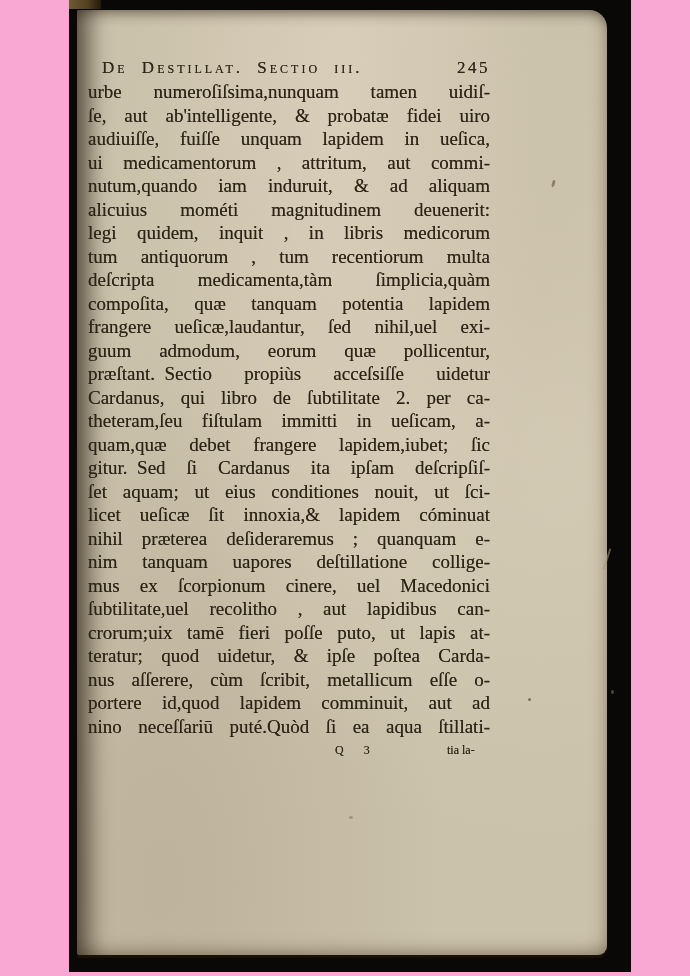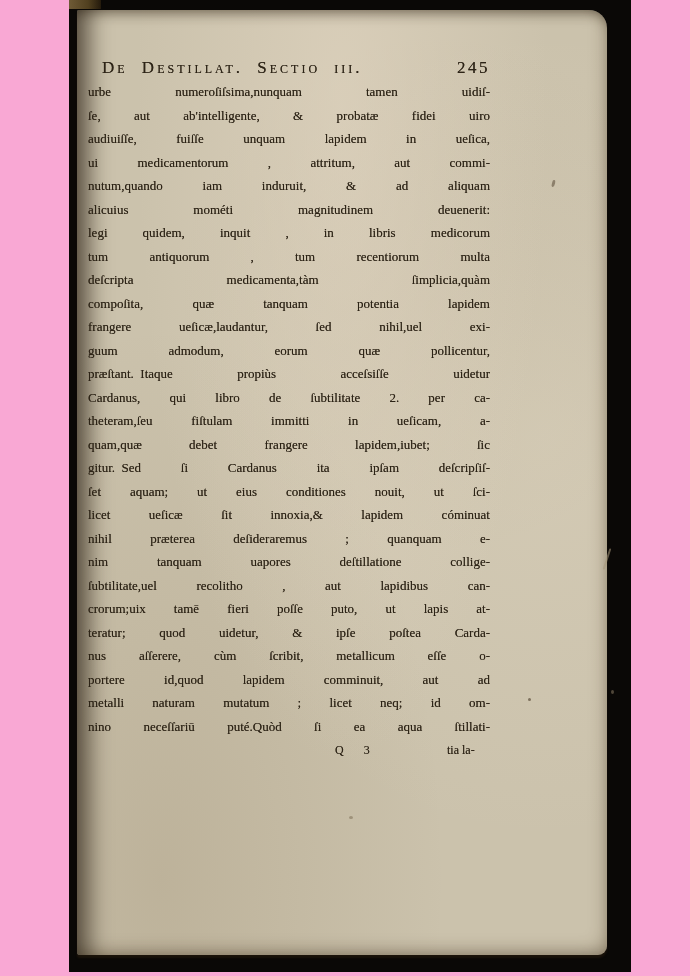--- a/index.html
+++ b/index.html
@@ -52,21 +52,21 @@
     font-variant:small-caps;
     font-size:17px;
     letter-spacing:3px;
     word-spacing:7px;
     padding-left:14px;box-sizing:border-box;
   }
   .header .hpage{letter-spacing:2.5px;}
 
   .bodytext .line{
     height:23.5px;line-height:23.5px;
-    font-size:13px;
+    font-size:19px;
     text-align:justify;
     text-align-last:justify;
     white-space:nowrap;
     overflow:visible;
   }
 
   .footerline{
     position:relative;height:24px;line-height:24px;font-size:12px;
   }
   .sig{position:absolute;left:247px;word-spacing:15px;letter-spacing:1px;}
@@ -119,35 +119,35 @@
           <div class="line">audiuiſſe, fuiſſe unquam lapidem in ueſica,</div>
           <div class="line">ui medicamentorum , attritum, aut commi-</div>
           <div class="line">nutum,quando iam induruit, &amp; ad aliquam</div>
           <div class="line">alicuius mométi magnitudinem deuenerit:</div>
           <div class="line">legi quidem, inquit , in libris medicorum</div>
           <div class="line">tum antiquorum , tum recentiorum multa</div>
           <div class="line">deſcripta medicamenta,tàm ſimplicia,quàm</div>
           <div class="line">compoſita, quæ tanquam potentia lapidem</div>
           <div class="line">frangere ueſicæ,laudantur, ſed nihil,uel exi-</div>
           <div class="line">guum admodum, eorum quæ pollicentur,</div>
-          <div class="line">præſtant. Itaque propiùs acceſsiſſe uidetur</div>
+          <div class="line">præſtant. Sectio propiùs acceſsiſſe uidetur</div>
           <div class="line">Cardanus, qui libro de ſubtilitate 2. per ca-</div>
           <div class="line">theteram,ſeu fiſtulam immitti in ueſicam, a-</div>
           <div class="line">quam,quæ debet frangere lapidem,iubet; ſic</div>
           <div class="line">gitur. Sed ſi Cardanus ita ipſam deſcripſiſ-</div>
           <div class="line">ſet aquam; ut eius conditiones nouit, ut ſci-</div>
           <div class="line">licet ueſicæ ſit innoxia,&amp; lapidem cóminuat</div>
           <div class="line">nihil præterea deſideraremus ; quanquam e-</div>
           <div class="line">nim tanquam uapores deſtillatione collige-</div>
+          <div class="line">mus ex ſcorpionum cinere, uel Macedonici</div>
           <div class="line">ſubtilitate,uel recolitho , aut lapidibus can-</div>
           <div class="line">crorum;uix tamē fieri poſſe puto, ut lapis at-</div>
           <div class="line">teratur; quod uidetur, &amp; ipſe poſtea Carda-</div>
           <div class="line">nus aſſerere, cùm ſcribit, metallicum eſſe o-</div>
           <div class="line">portere id,quod lapidem comminuit, aut ad</div>
-          <div class="line">metalli naturam mutatum ; licet neq; id om-</div>
           <div class="line">nino neceſſariū puté.Quòd ſi ea aqua ſtillati-</div>
 
           <div class="footerline">
             <span class="sig">Q 3</span>
             <span class="catch">tia la-</span>
           </div>
         </div>
 
       </div>
 

